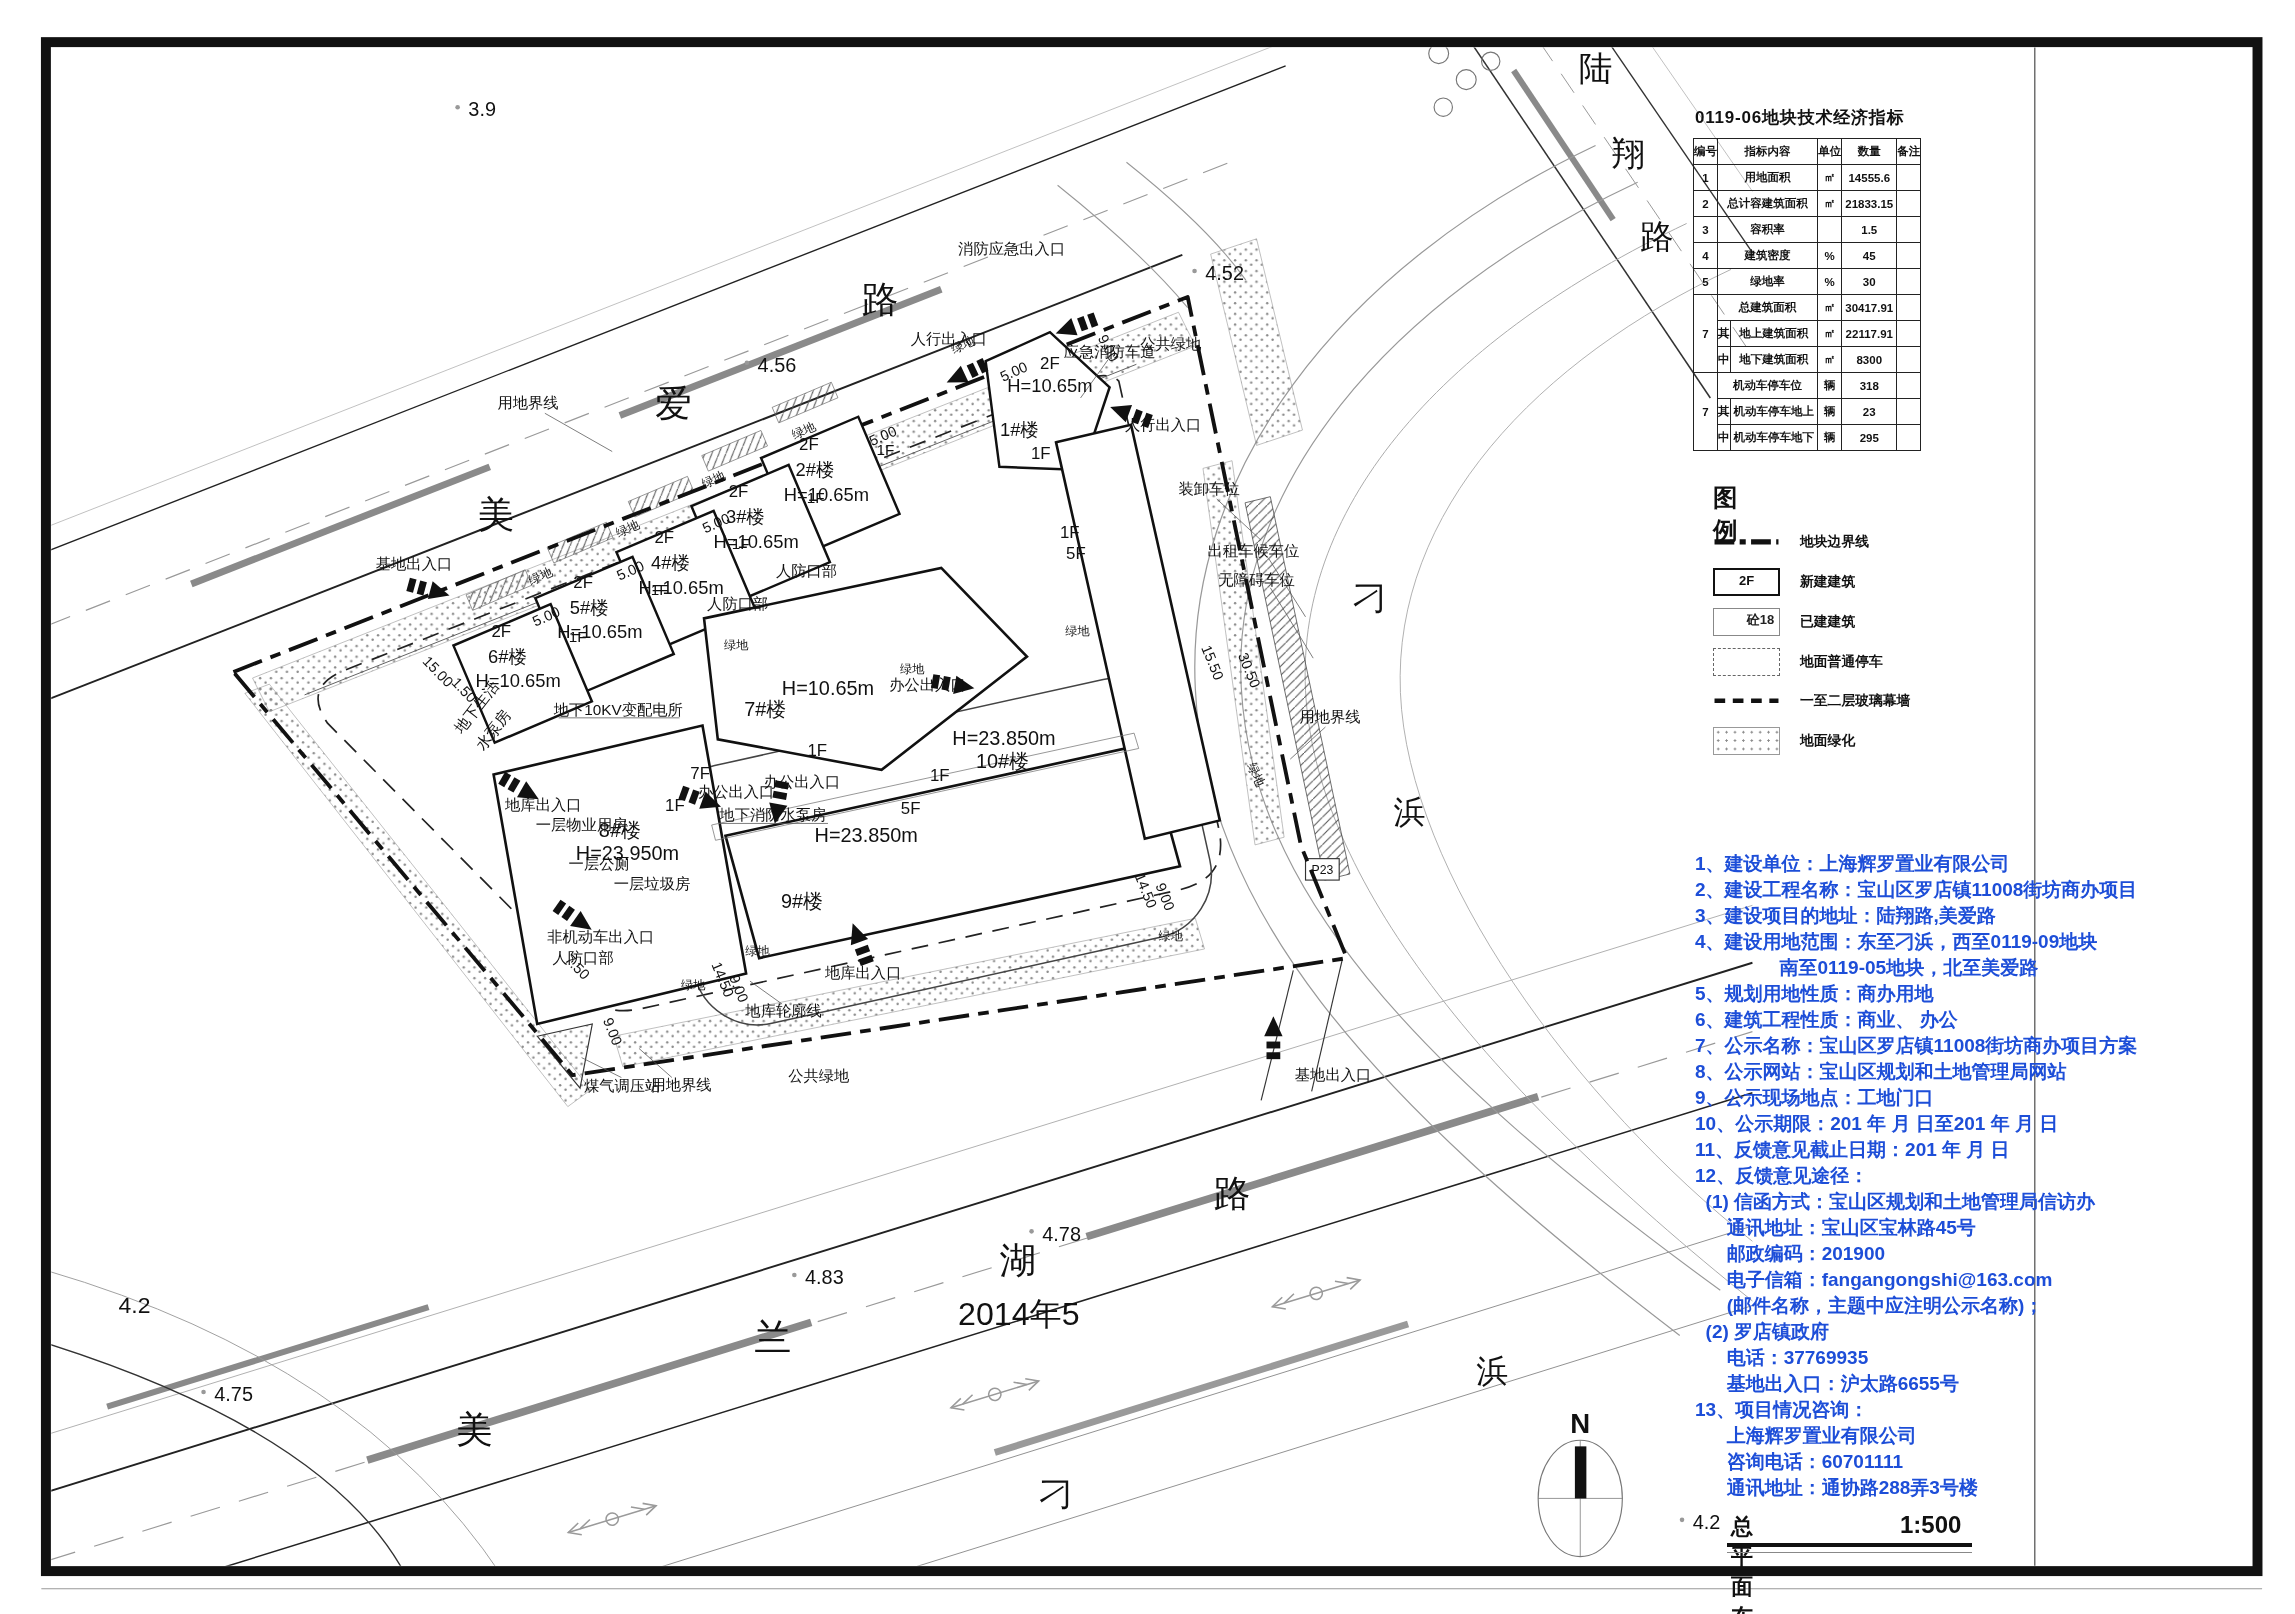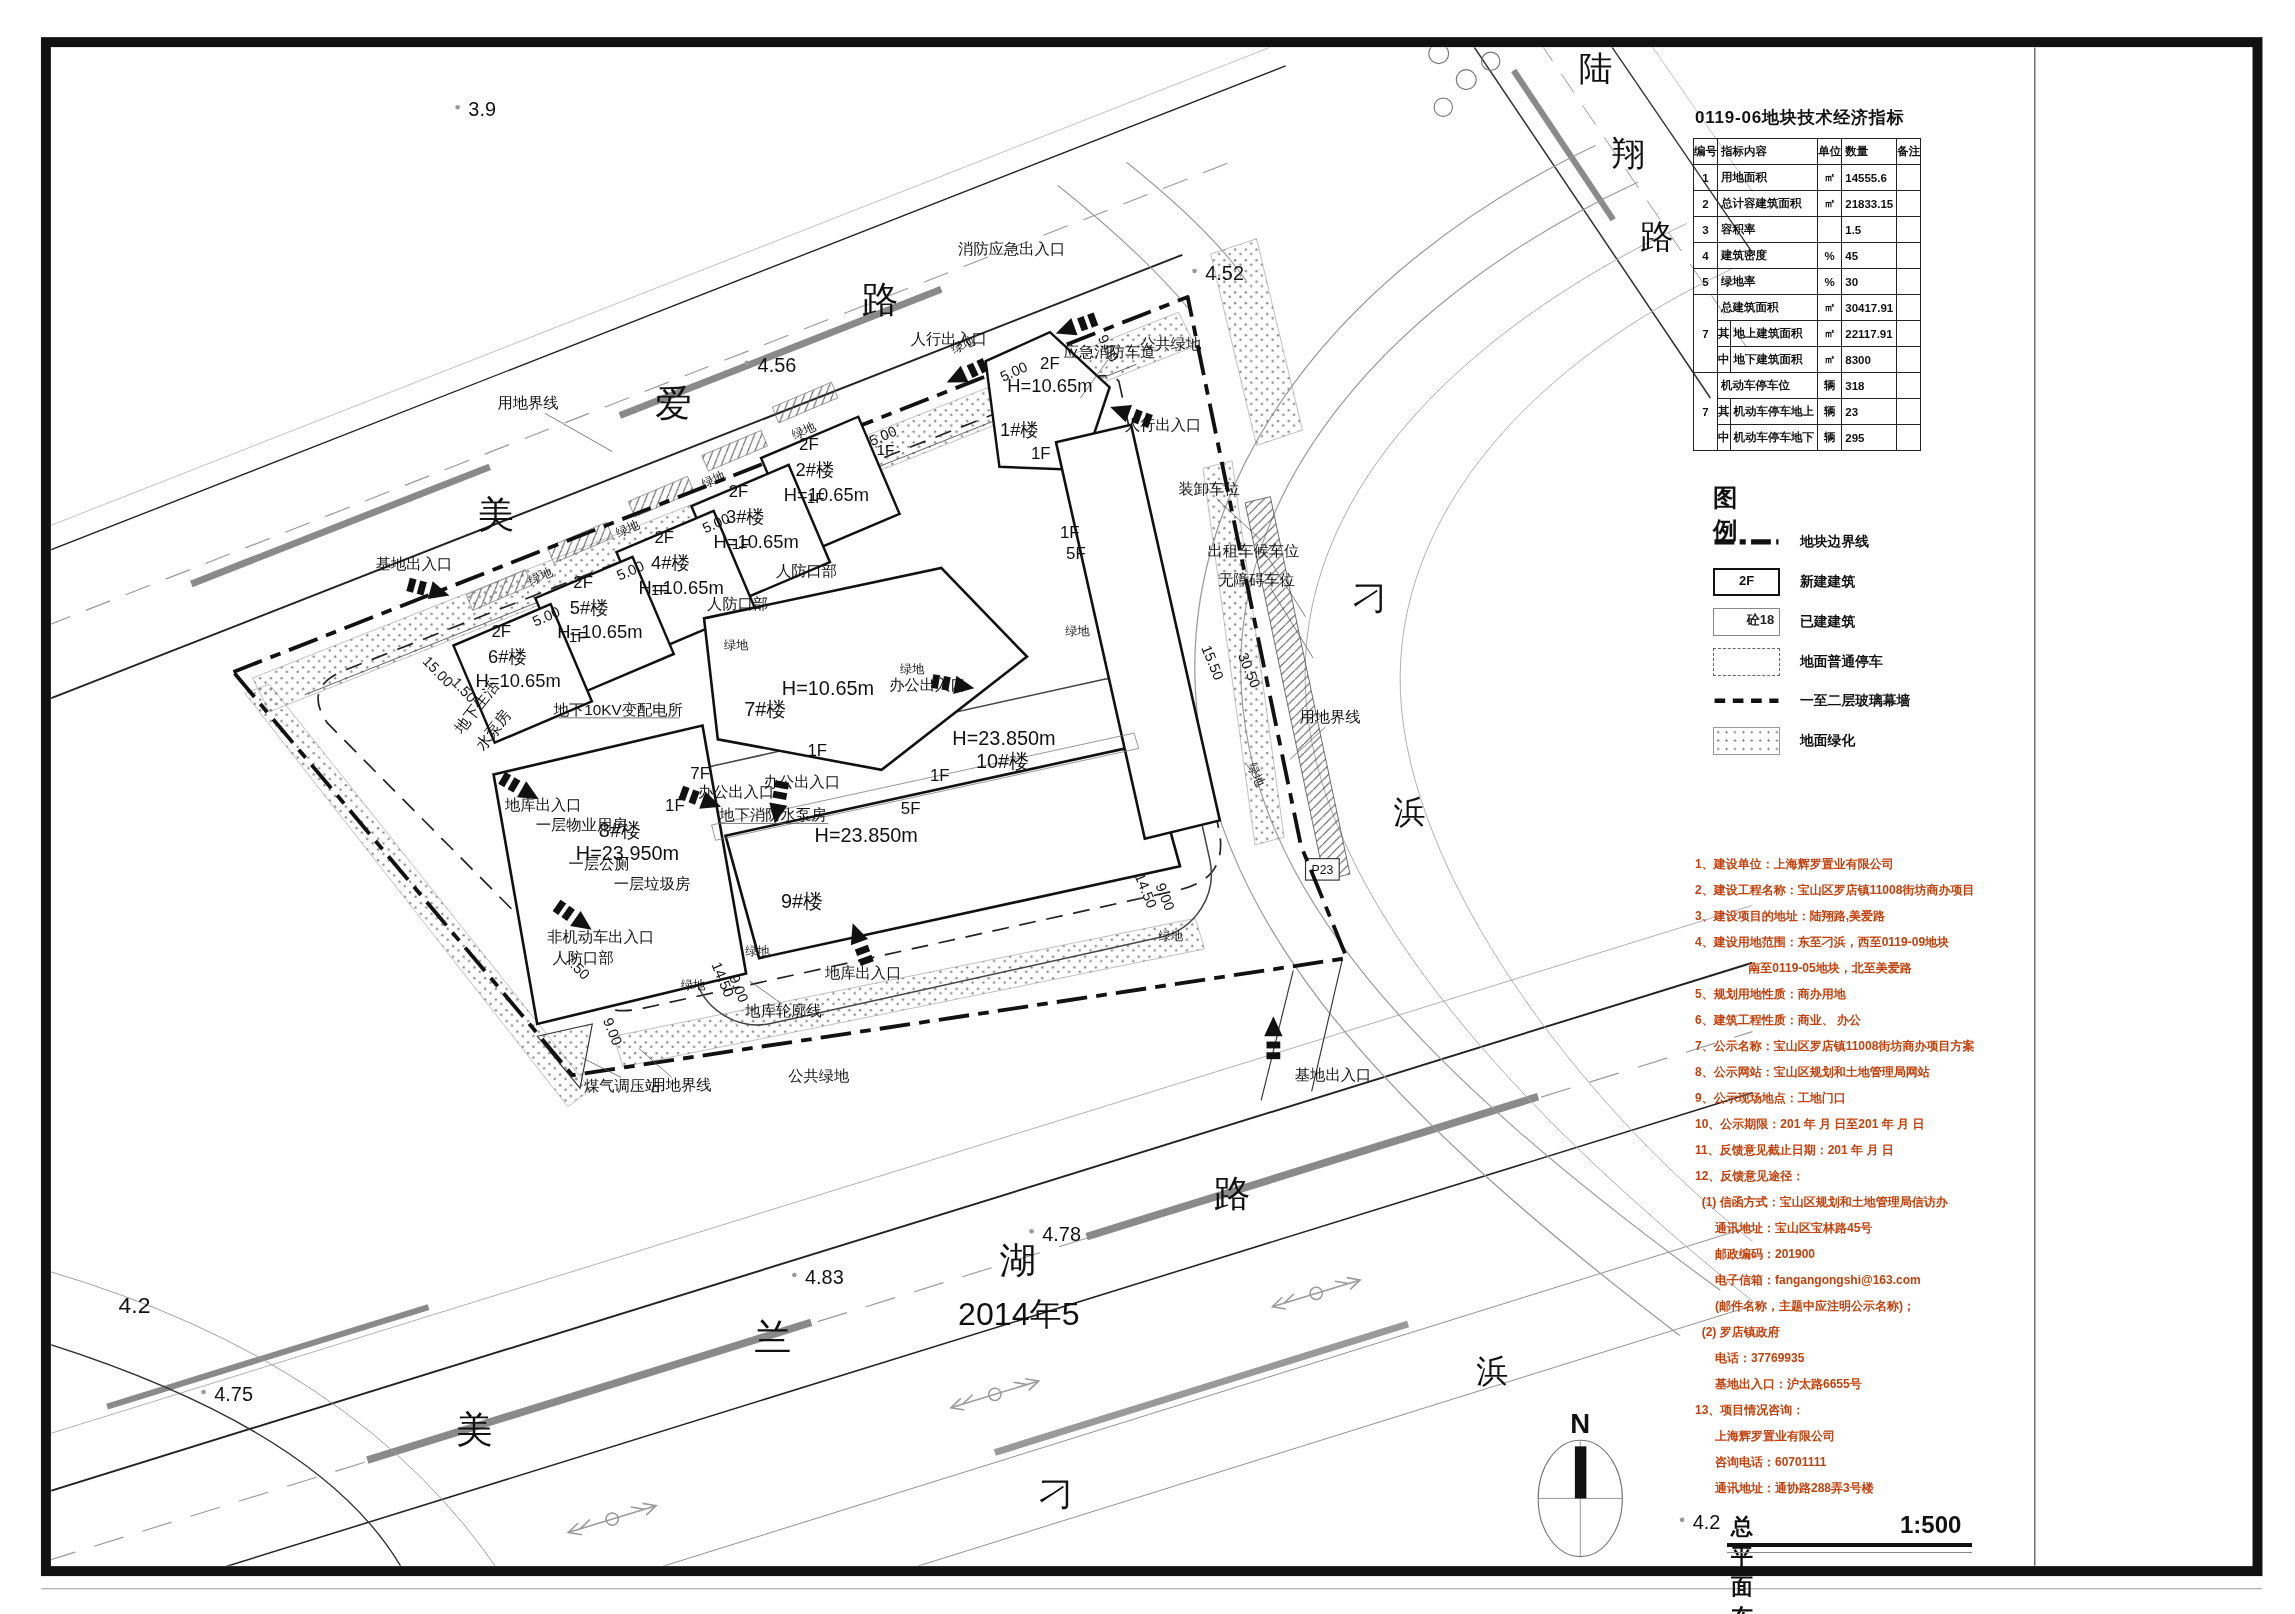--- a/index.html
+++ b/index.html
@@ -4,36 +4,36 @@
 <style>
   html,body{margin:0;padding:0;background:#e8e8e8;}
   .sheet{position:relative;width:2295px;height:1614px;background:#ffffff;overflow:hidden;
          font-family:"Liberation Sans",sans-serif;color:#111;}
   svg{position:absolute;left:0;top:0;}
   svg text{font-family:"Liberation Sans",sans-serif;fill:#111;}
   .panel{position:absolute;z-index:5;}
   .tbl-title{position:absolute;left:1695px;top:106px;width:329px;font-size:17px;font-weight:bold;letter-spacing:0.8px;}
   table.ind{position:absolute;left:1693px;top:138px;border-collapse:collapse;table-layout:fixed;}
   table.ind td,table.ind th{border:1.2px solid #222;font-size:11.5px;font-weight:bold;
-      padding:0 3.1px;height:25px;text-align:left;white-space:nowrap;overflow:hidden;}
+      padding:0 3.1px;height:25px;text-align:center;white-space:nowrap;overflow:hidden;}
   table.ind th{font-weight:bold;}
   table.ind td.c, table.ind th.c{text-align:center;padding:0;}
   .legend-title{position:absolute;left:1713px;top:481px;font-size:24.5px;font-weight:bold;}
   .legend-item{position:absolute;left:1713px;width:306px;height:31px;}
   .legend-item .sw{position:absolute;left:0;top:0;width:67px;height:27.6px;}
   .legend-item .lb{position:absolute;left:87px;top:5.4px;font-size:13.8px;font-weight:bold;white-space:nowrap;}
   .badge{box-sizing:border-box;width:49px;height:24.5px;text-align:center;line-height:22px;
          font-size:13px;font-weight:bold;background:#fff;}
   .badge.new{border:2.7px solid #111;}
   .badge.old{border:1.1px solid #888;color:#222;padding-left:28px;}
   .badge.park{border:1.1px dashed #666;}
   .badge.grn{border:0.8px solid #999;background-image:radial-gradient(#8a8a8a 1.1px,transparent 1.2px);
          background-size:8.4px 8.4px;}
   .notes{position:absolute;left:1695px;top:851px;width:329px;}
-  .notes div{font-size:12px;font-weight:bold;line-height:26px;white-space:pre;color:#c2410c;}
+  .notes div{font-size:19px;font-weight:bold;line-height:26px;white-space:pre;color:#1d4ed8;}
   .bt-title{position:absolute;left:1731px;top:1512px;font-size:22px;font-weight:bold;letter-spacing:2.3px;}
   .bt-scale{position:absolute;left:1900px;top:1511px;font-size:24px;font-weight:bold;}
   .bt-line1{position:absolute;left:1727px;top:1543px;width:245px;height:3.8px;background:#111;}
   .bt-line2{position:absolute;left:1727px;top:1552px;width:245px;height:0.8px;background:#888;}
 </style>
 </head>
 <body>
 
 <div class="sheet">
 

